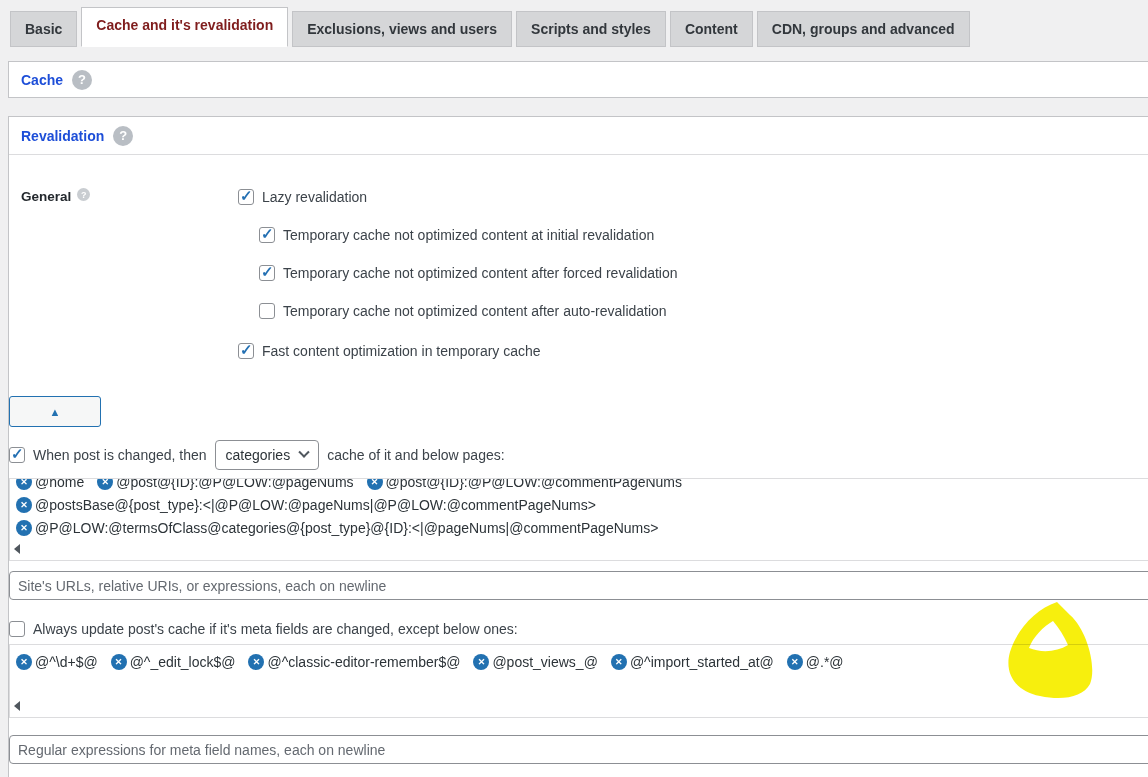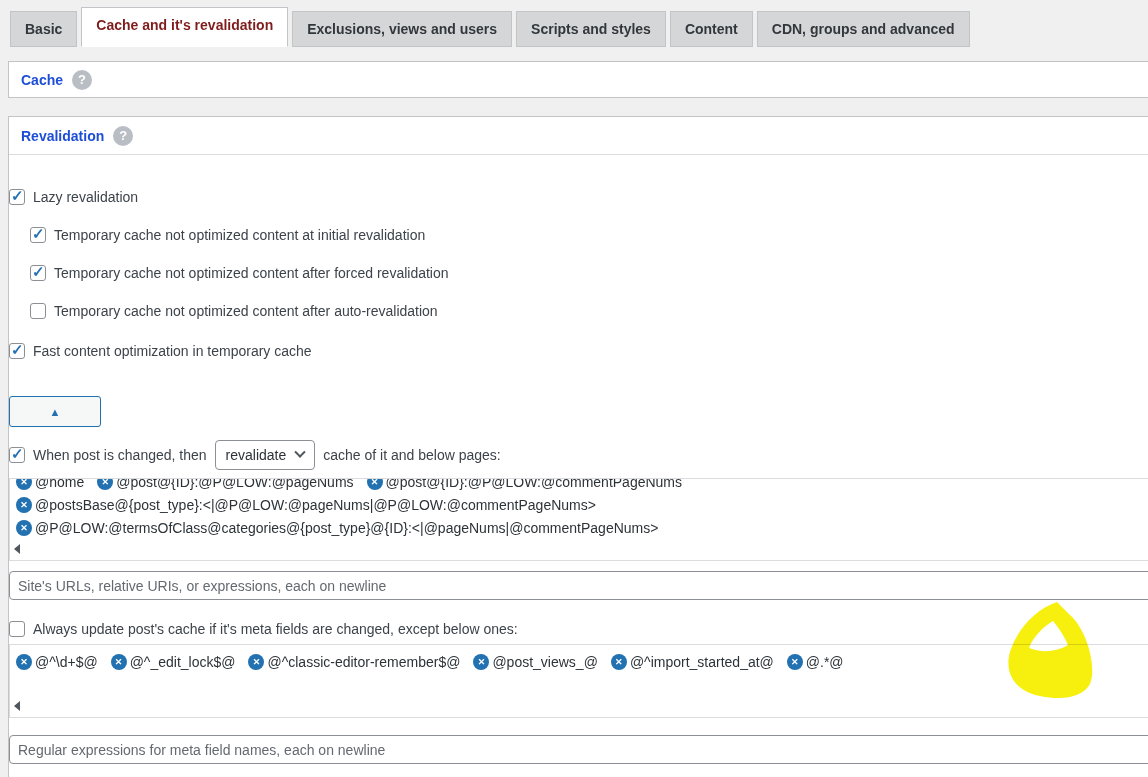--- a/index.html
+++ b/index.html
@@ -110,20 +110,24 @@
     <span class="help-big"></span>
   </div>
 
   <div class="panel reval">
     <div class="panel-header">
       <span class="section-title">Revalidation</span>
       <span class="help-big"></span>
     </div>
 
     <div class="form-row row-general">
+      <div class="row-label">
+        <span>General</span>
+        <span class="help-small"></span>
+      </div>
       <div class="row-controls">
         <label class="cb-row">
           <span class="cb checked"></span>
           <span>Lazy revalidation</span>
         </label>
         <label class="cb-row indent cb-gap">
           <span class="cb checked"></span>
           <span>Temporary cache not optimized content at initial revalidation</span>
         </label>
         <label class="cb-row indent cb-gap">
@@ -145,21 +149,21 @@
       <div class="row-controls">
 
         <div class="collapse-btn">
           <span>▲</span>
         </div>
 
         <div class="when-row">
           <span class="cb checked"></span>
           <span>When post is changed, then</span>
           <div class="fake-select">
-            <span>revalidate</span>
+            <span>categories</span>
             <span class="chevron-down"></span>
           </div>
           <span>cache of it and below pages:</span>
         </div>
 
         <div class="tagbox tagbox-pages">
           <div class="tag-clip">
             <div class="tag-line">
               <span class="tag">
                 <span class="xicon"></span>

